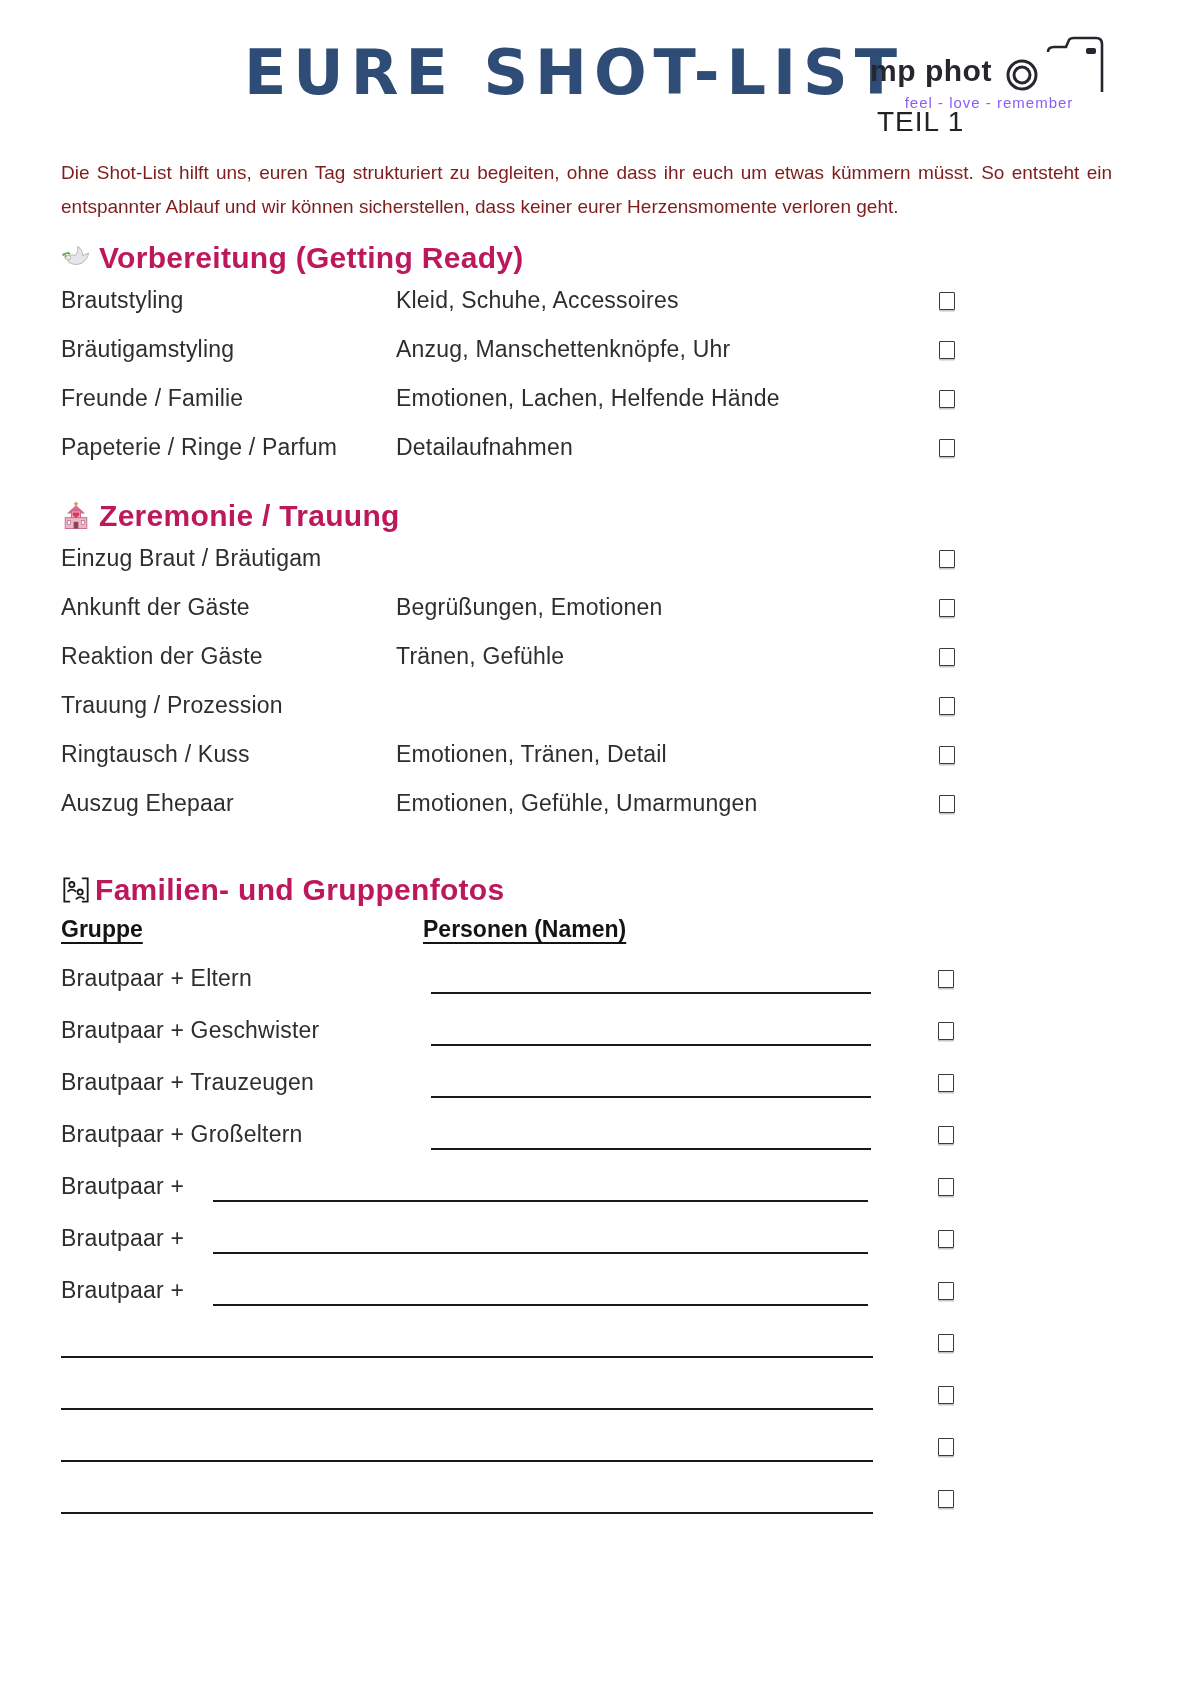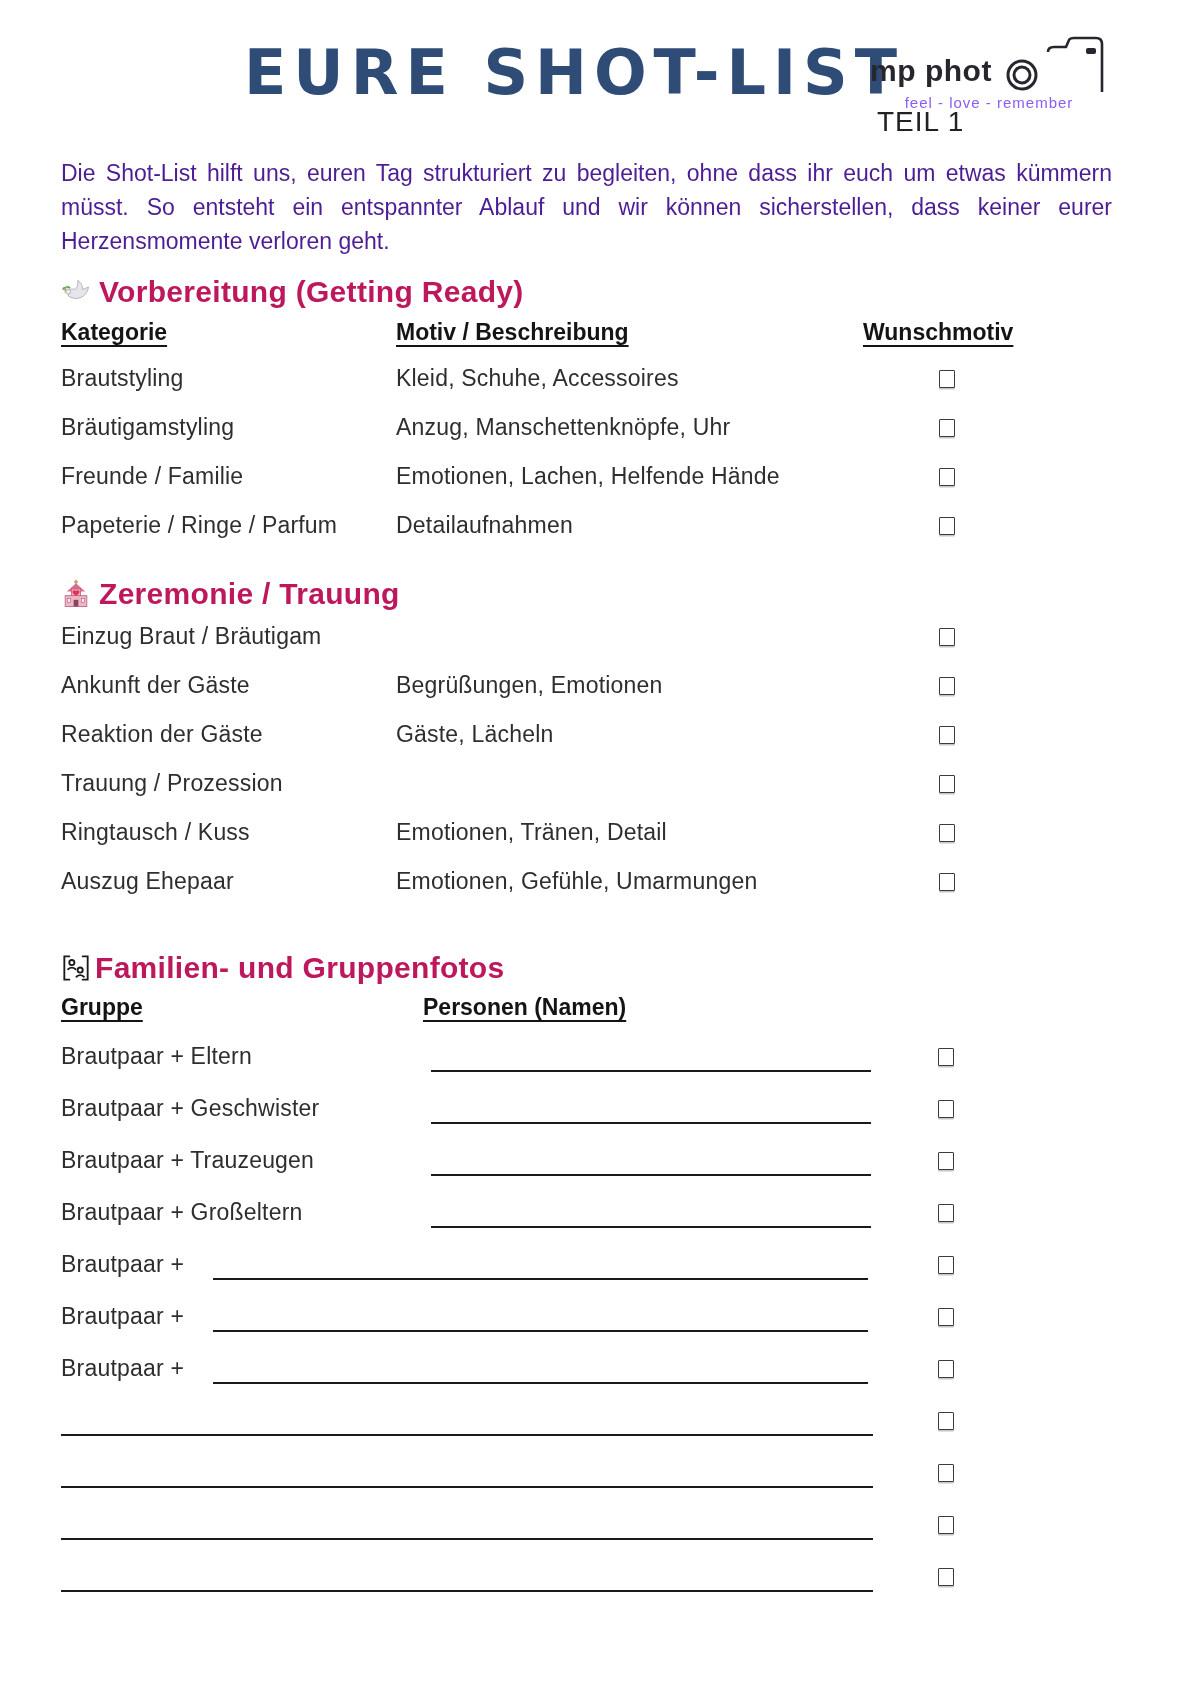--- a/index.html
+++ b/index.html
@@ -30,21 +30,21 @@
     line-height:1;padding-bottom:8px;
   }
   .logo-tagline{font-size:15px;color:#8b5cf6;letter-spacing:1px;margin-top:0;}
   .teil{
     position:absolute;left:816px;top:106px;
     font-size:28px;color:#222222;letter-spacing:1px;
   }
   
   .intro{
     margin:6px 6px 0 0;
-    font-size:23px;line-height:34px;color:#4c1d95;
+    font-size:19px;line-height:34px;color:#7f1d1d;
     text-align:justify;
   }
   
   .section{margin-top:16px;}
   .sec-head{display:flex;align-items:center;gap:8px;height:36px;}
   .sec-head h2{
     margin:0;font-size:30px;font-weight:700;color:#be185d;letter-spacing:.3px;
   }
   .sec-icon{display:inline-flex;width:30px;height:30px;flex:0 0 30px;}
   .sec-icon svg{width:100%;height:100%;}
@@ -115,25 +115,20 @@
           <ellipse cx="8" cy="11.8" rx="2.4" ry="1.2" fill="#8ab86a" transform="rotate(-15 8 11.8)"></ellipse>
           <ellipse cx="6" cy="16" rx="2.2" ry="1.1" fill="#6a9a4e" transform="rotate(15 6 16)"></ellipse>
           <path d="M9 23 Q17 28 25 24 Q32 20 33 12 L26 15 Q26 8 20 4 Q21 11 17 15 Q11 13 8 17 Z" fill="#e6e6ea" stroke="#a9a9b2" stroke-width="1"></path>
           <circle cx="8.6" cy="17.6" r="2.9" fill="#ededf1" stroke="#a9a9b2" stroke-width="1"></circle>
           <path d="M5.8 17 L2.6 18 L5.9 19 Z" fill="#e8a23c"></path>
         </svg>
       </span>
       <h2>Vorbereitung (Getting Ready)</h2>
     </div>
 
-    <div class="cols cols-3">
-      <span class="colh">Kategorie</span>
-      <span class="colh">Motiv / Beschreibung</span>
-      <span class="colh">Wunschmotiv</span>
-    </div>
 
     <div class="trow">
       <span class="cell">Brautstyling</span>
       <span class="cell">Kleid, Schuhe, Accessoires</span>
       <span class="checkbox"></span>
     </div>
     <div class="trow">
       <span class="cell">Bräutigamstyling</span>
       <span class="cell">Anzug, Manschettenknöpfe, Uhr</span>
       <span class="checkbox"></span>
@@ -172,21 +167,21 @@
       <span class="cell"></span>
       <span class="checkbox"></span>
     </div>
     <div class="trow">
       <span class="cell">Ankunft der Gäste</span>
       <span class="cell">Begrüßungen, Emotionen</span>
       <span class="checkbox"></span>
     </div>
     <div class="trow">
       <span class="cell">Reaktion der Gäste</span>
-      <span class="cell">Gäste, Lächeln</span>
+      <span class="cell">Tränen, Gefühle</span>
       <span class="checkbox"></span>
     </div>
     <div class="trow">
       <span class="cell">Trauung / Prozession</span>
       <span class="cell"></span>
       <span class="checkbox"></span>
     </div>
     <div class="trow">
       <span class="cell">Ringtausch / Kuss</span>
       <span class="cell">Emotionen, Tränen, Detail</span>

